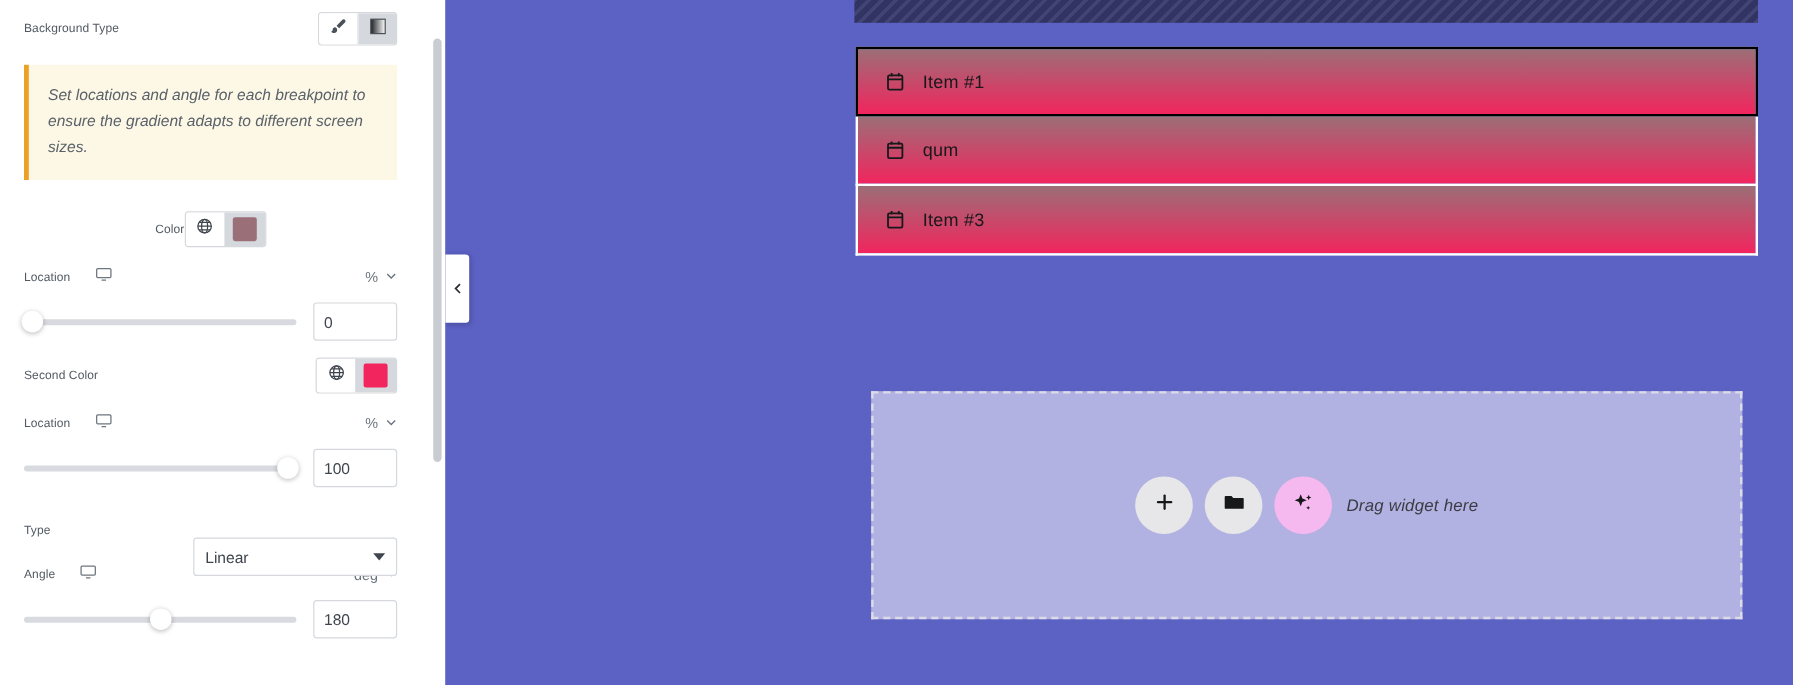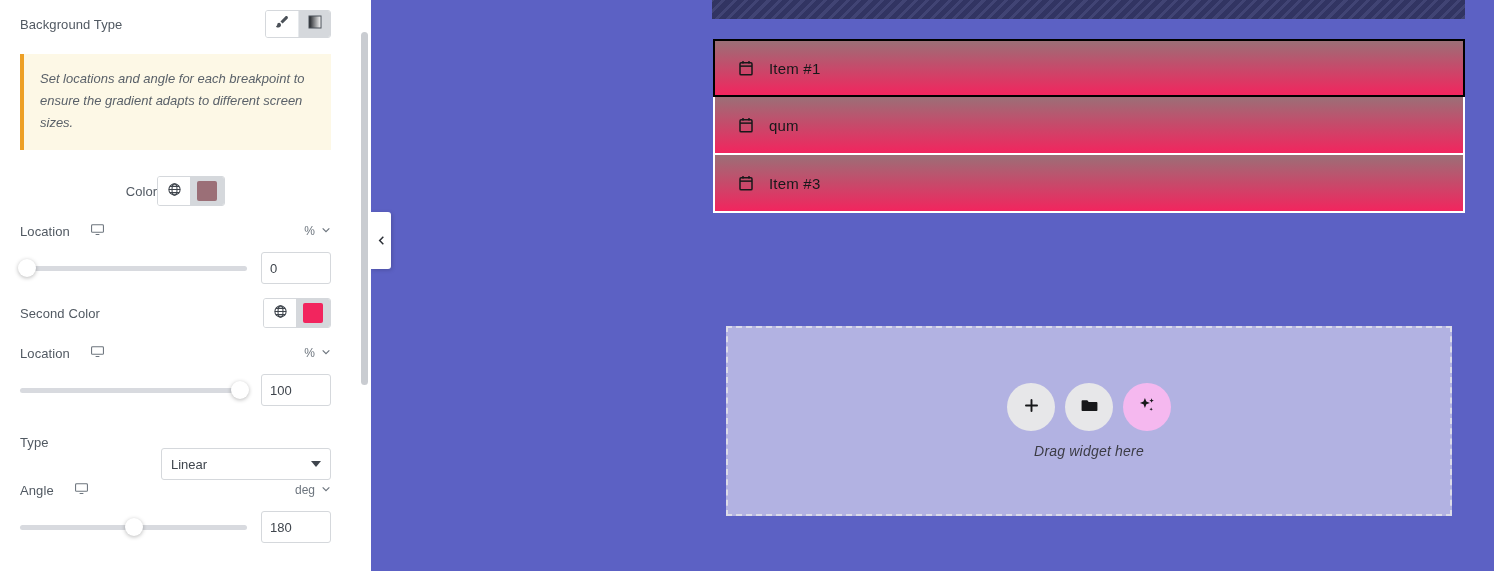--- a/index.html
+++ b/index.html
@@ -19,21 +19,21 @@
     flex: 0 0 371px;
     overflow: hidden;
   }
   .panel-inner { padding: 0 20px; width: 351px; }
 
   .row {
     display: flex; align-items: center; justify-content: space-between;
     min-height: 30px;
   }
   .row-label {
-    font-size: 13px; color: #515962; font-weight: 400;
+    font-size: 10px; color: #515962; font-weight: 400;
     letter-spacing: .1px; white-space: nowrap;
   }
   .label-with-icon { display: flex; align-items: center; gap: 20px; }
 
   
   .bgtype-row { padding-top: 12px; height: 36px; }
 
   
   .btn-group {
     display: flex; border: 1px solid #d5d8dc; border-radius: 3px;
@@ -178,21 +178,21 @@
   .list-item .item-label {
     font-size: 15px; color: #17181a; letter-spacing: .2px;
   }
 
   
   .dropzone {
     position: absolute; left: 355px; top: 326px;
     width: 726px; height: 190px;
     background: #b2b2e2;
     border: 2px dashed #dcdce8;
-    display: flex; flex-direction: column;
+    display: flex; flex-direction: row;
     align-items: center; justify-content: center; gap: 12px;
   }
   .dz-buttons { display: flex; gap: 10px; }
   .dz-btn {
     width: 48px; height: 48px; border-radius: 50%;
     display: flex; align-items: center; justify-content: center;
     cursor: pointer; border: none;
   }
   .dz-btn.gray { background: #e7e7e9; }
   .dz-btn.pink { background: #f5b8ef; }
@@ -341,21 +341,21 @@
       <div class="row" style="margin-top:14px;height:36px;">
         <span class="row-label">Type</span>
         <div class="select-wrap">
           <select class="sel">
             <option>Linear</option>
           </select>
           <span class="sel-arrow"></span>
         </div>
       </div>
 
-      <div class="row" style="height:30px;margin-top:15px;">
+      <div class="row" style="height:30px;margin-top:4px;">
         <span class="label-with-icon">
           <span class="row-label">Angle</span>
           <span>
             <svg width="15" height="15" viewBox="0 0 24 24" fill="none" stroke="#6d757e" stroke-width="1.7">
               <rect x="2.5" y="4.5" width="19" height="12" rx="1.5"></rect>
               <line x1="9" y1="20" x2="15" y2="20"></line>
             </svg>
           </span>
         </span>
         <span class="unit">

